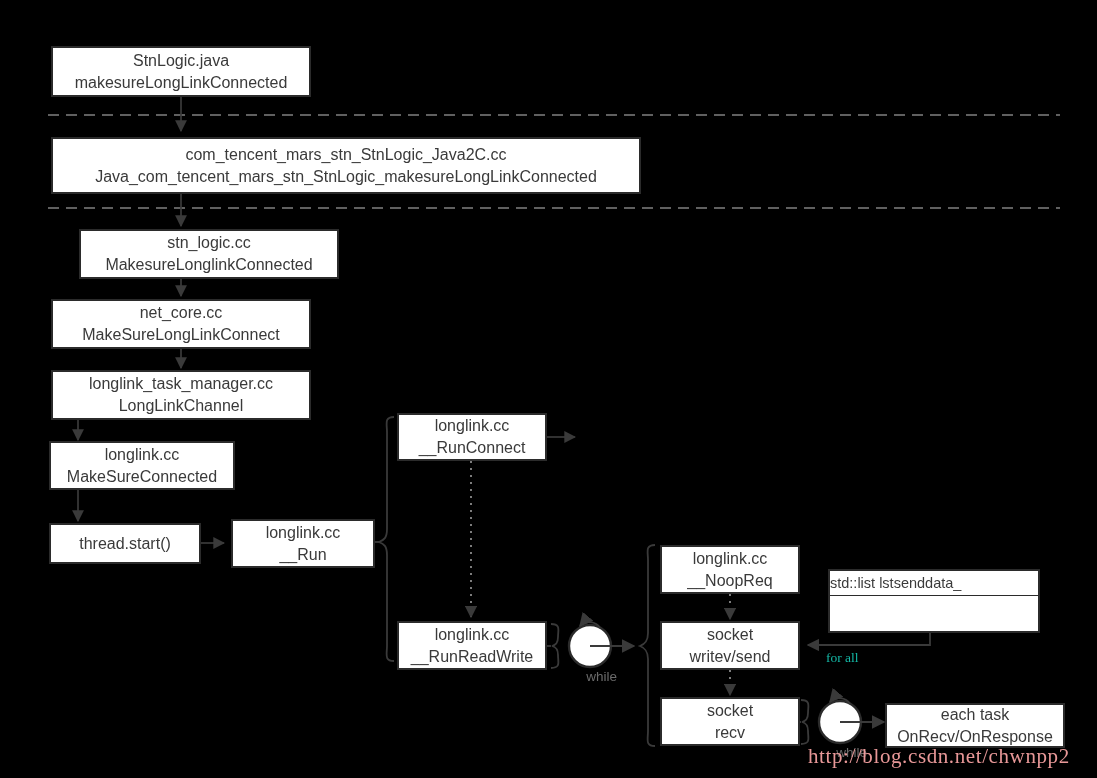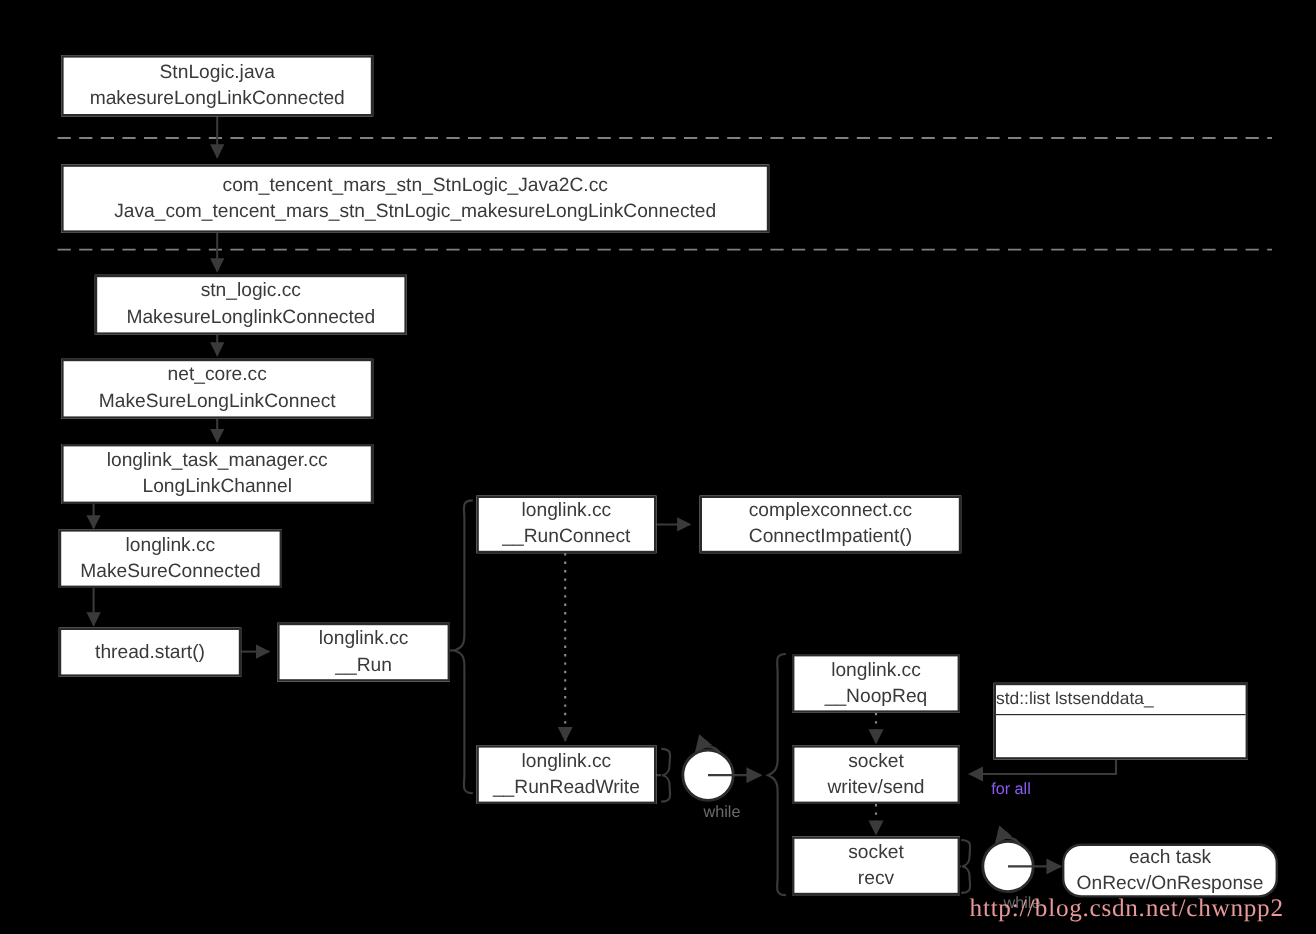--- a/index.html
+++ b/index.html
@@ -60,23 +60,24 @@
   }
   .loop-label {
     position: absolute;
     color: #6b6b6b;
     font-size: 13.5px;
     text-align: right;
     white-space: nowrap;
   }
   .edge-label {
     position: absolute;
-    color: #8b5cf6;
+    color: #14b8a6;
     font-size: 13.5px;
     white-space: nowrap;
+    font-family: Liberation Serif, serif;
   }
   .watermark {
     position: absolute;
     font-family: "Liberation Serif", serif;
     font-size: 21px;
     color: #fca5a5;
     letter-spacing: 0.6px;
     white-space: nowrap;
     opacity: 0.92;
   }
@@ -246,24 +247,20 @@
   <div class="node" style="left:231px; top:519px; width:144px; height:49px;">
     <span class="l1">longlink.cc</span>
     <span class="l2">__Run</span>
   </div>
 
   <div class="node" style="left:397px; top:413px; width:150px; height:48px;">
     <span class="l1">longlink.cc</span>
     <span class="l2">__RunConnect</span>
   </div>
 
-  <div class="node" style="left:583px; top:413px; width:218px; height:48px;">
-    <span class="l1">complexconnect.cc</span>
-    <span class="l2">ConnectImpatient()</span>
-  </div>
 
   <div class="node" style="left:397px; top:621px; width:150px; height:49px;">
     <span class="l1">longlink.cc</span>
     <span class="l2">__RunReadWrite</span>
   </div>
 
   <div class="node" style="left:660px; top:545px; width:140px; height:49px;">
     <span class="l1">longlink.cc</span>
     <span class="l2">__NoopReq</span>
   </div>
@@ -271,21 +268,21 @@
   <div class="node" style="left:660px; top:621px; width:140px; height:49px;">
     <span class="l1">socket</span>
     <span class="l2">writev/send</span>
   </div>
 
   <div class="node" style="left:660px; top:697px; width:140px; height:49px;">
     <span class="l1">socket</span>
     <span class="l2">recv</span>
   </div>
 
-  <div class="node" style="left:885px; top:703px; width:180px; height:45px;border-radius:16px;">
+  <div class="node" style="left:885px; top:703px; width:180px; height:45px;">
     <span class="l1">each task</span>
     <span class="l2">OnRecv/OnResponse</span>
   </div>
 
   <div class="listbox" style="left:828px; top:569px; width:212px; height:64px;">
     <span class="title">std::list lstsenddata_</span>
   </div>
 
   <div class="loop-label" style="left:565px; top:669px; width:52px;">while</div>
   <div class="loop-label" style="left:815px; top:745px; width:52px;">while</div>

